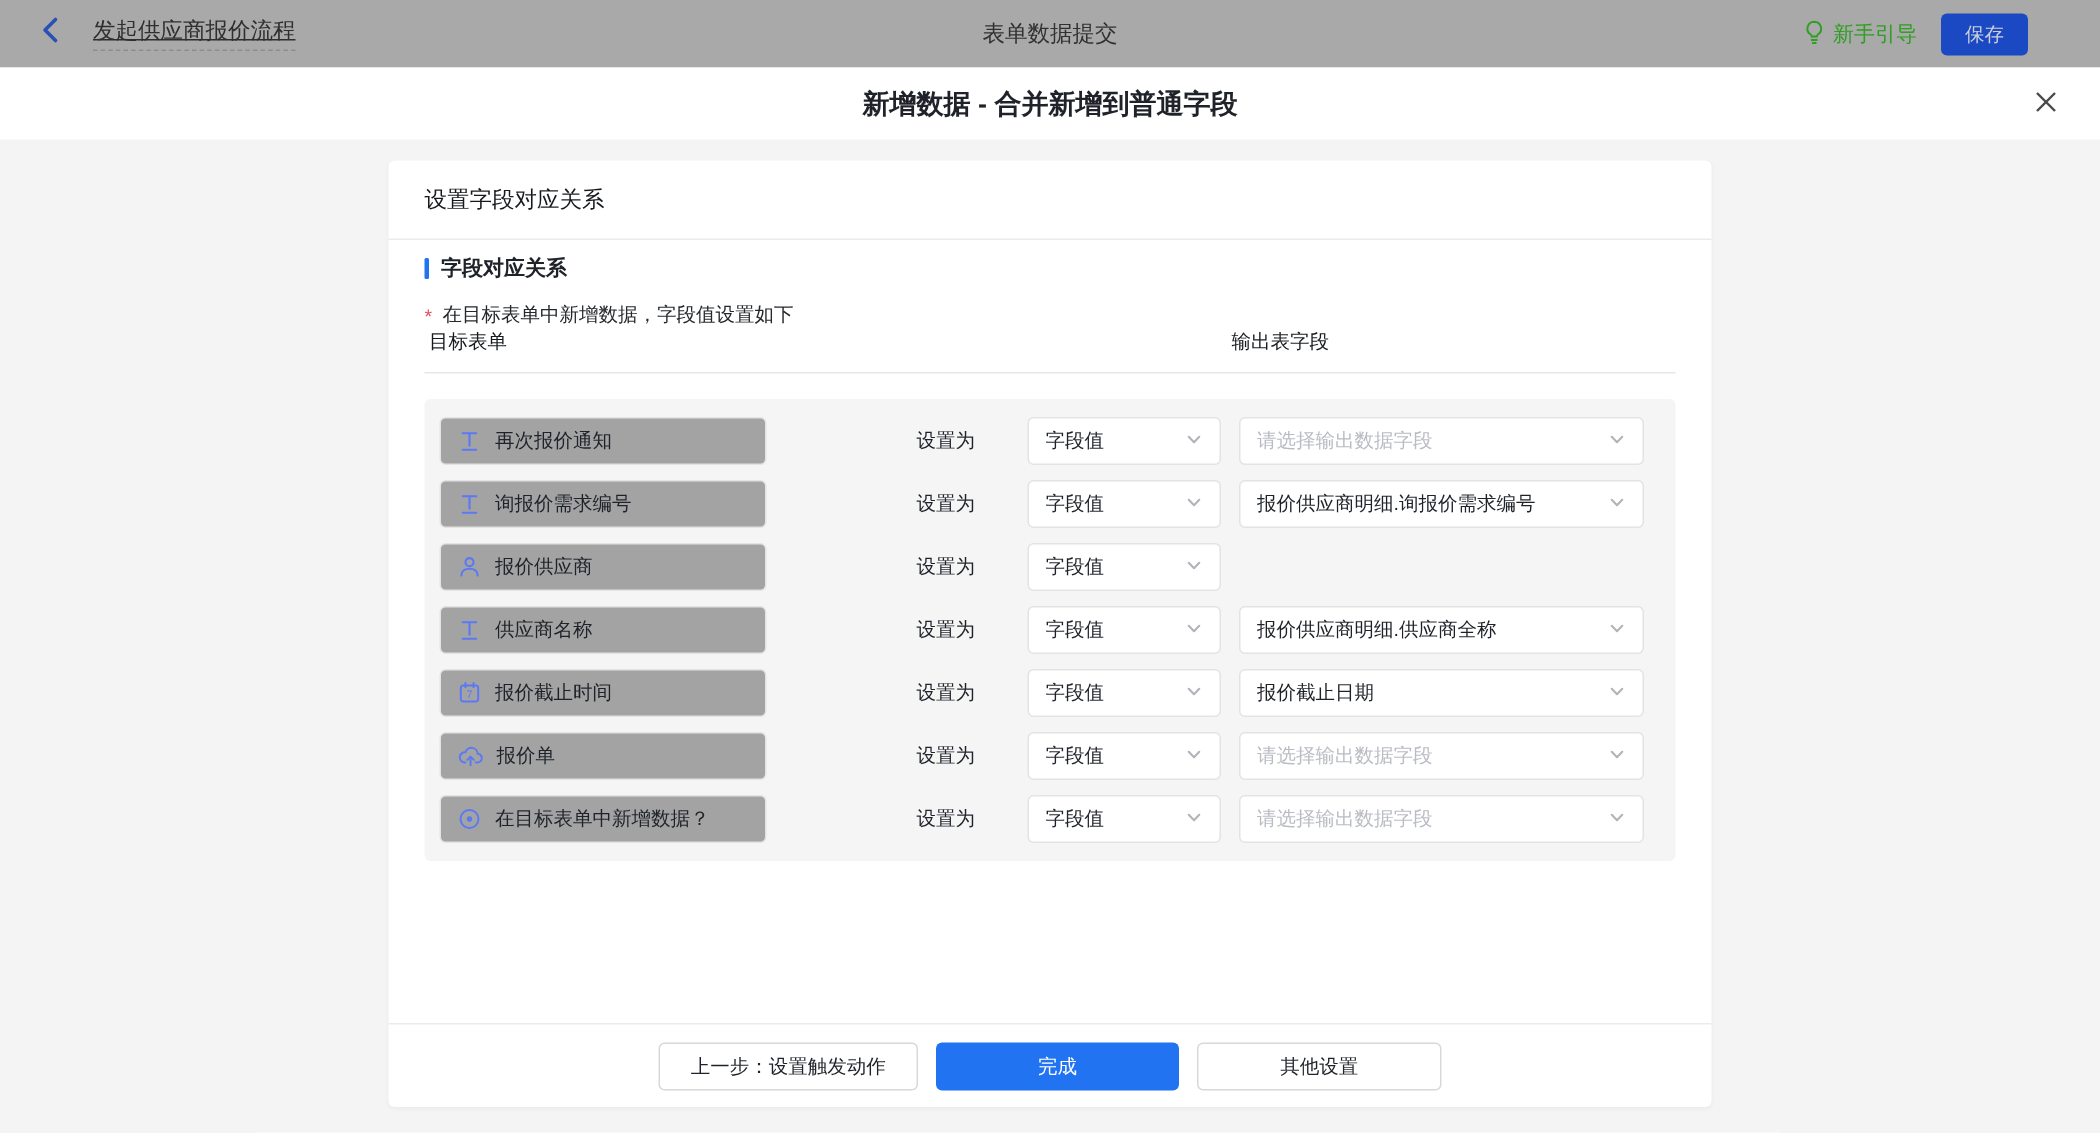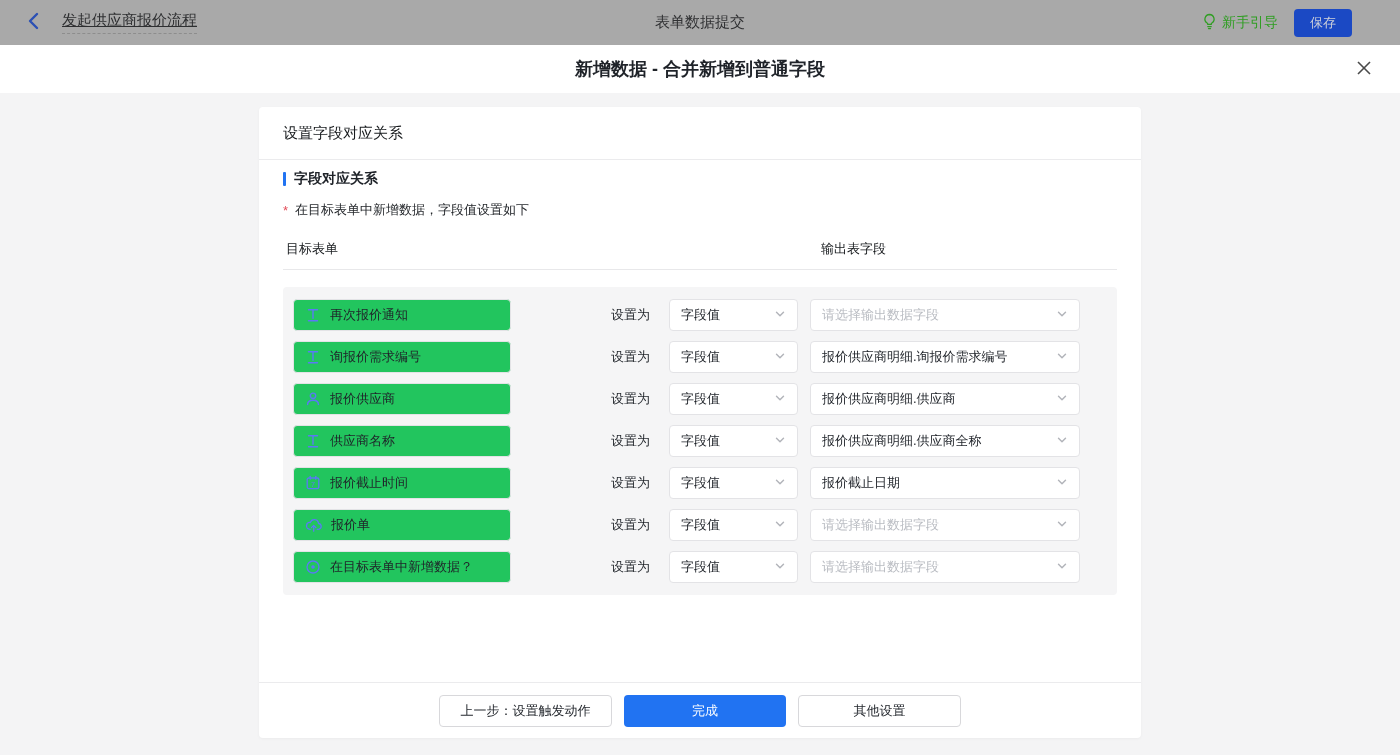--- a/index.html
+++ b/index.html
@@ -60,44 +60,44 @@
     margin-top:10px; display:flex; align-items:center;
     font-size:14px; font-weight:700; color:#1f2329;
   }
   .section-bar {
     width:3px; height:14px; background:var(--primary-blue,#2173f2);
     margin-right:8px; border-radius:1px;
   }
   .hint { margin-top:13px; font-size:13px; color:#25282c; display:flex; align-items:center; }
   .hint .star { color:var(--star-red,#e34d59); margin-right:7px; font-size:13px; }
   .cols {
-    display:flex; margin-top:21px; padding:0 0 11px 3px;
+    display:flex; padding:0 0 11px 3px;
     border-bottom:1px solid #e8e8ea; font-size:13px; color:#171a1d;
   }
   .col-target { width:535px; }
   
   .panel {
     margin-top:17px; background:#f5f5f6; border-radius:4px;
     padding:12px 0 2px 10px;
   }
   .map-row { display:flex; align-items:center; height:32px; margin-bottom:10px; }
   .chip {
-    width:218px; height:32px; background:#22c55e;
+    width:218px; height:32px; background:#a3a3a3;
     border:1px solid #e3e3e6; border-radius:4px;
     display:flex; align-items:center; gap:9px; padding:0 11px;
     font-size:13px; color:#1f2329; cursor:pointer;
   }
   .chip-icon { display:flex; align-items:center; }
   .setas { margin-left:100px; width:42px; font-size:13px; color:#1f2329; }
   .select {
     height:32px; background:#fff; border:1px solid #e3e3e6; border-radius:4px;
     display:flex; align-items:center; justify-content:space-between;
     padding:0 11px; font-size:13px; color:#1f2329; cursor:pointer;
   }
-  .select.mode { width:129px; margin-left:16px; }
+  .select.mode { width:129px; margin-left:32px; }
   .select.out  { width:270px; margin-left:12px; }
   .select .ph { color:#b9bcc2; }
   .select .chev { flex:none; margin-left:6px; }
   
   .card-footer {
     position:absolute; left:0; right:0; bottom:0; height:56px;
     border-top:1px solid #ebebed;
     display:flex; align-items:center; justify-content:center; gap:12px;
   }
   .btn { height:32px; border-radius:4px; font-size:13px; cursor:pointer; font-family:inherit; }
@@ -231,26 +231,20 @@
               </span>
       <span class="chip-label">报价供应商</span>
     </div>
     <span class="setas">设置为</span>
     <div class="select mode">
       <span class="sel-text">字段值</span>
       <span class="chev"><svg width="12" height="12" viewBox="0 0 12 12">
                   <polyline points="2.5,4.2 6,7.8 9.5,4.2" fill="none" stroke="#b2b4ba" stroke-width="1.4" stroke-linecap="round" stroke-linejoin="round"></polyline>
                 </svg></span>
     </div>
-    <div class="select out">
-      <span class="sel-text">报价供应商明细.供应商</span>
-      <span class="chev"><svg width="12" height="12" viewBox="0 0 12 12">
-                  <polyline points="2.5,4.2 6,7.8 9.5,4.2" fill="none" stroke="#b2b4ba" stroke-width="1.4" stroke-linecap="round" stroke-linejoin="round"></polyline>
-                </svg></span>
-    </div>
   </div>
 
   <div class="map-row">
     <div class="chip">
       <span class="chip-icon">
                 <svg width="16" height="16" viewBox="0 0 16 16">
                   <path d="M3.5 2.8h9M8 2.8v8.4" fill="none" stroke="#5b78f5" stroke-width="1.4" stroke-linecap="round"></path>
                   <path d="M3.5 13.8h9" fill="none" stroke="#5b78f5" stroke-width="1.4" stroke-linecap="round"></path>
                 </svg>
               </span>

